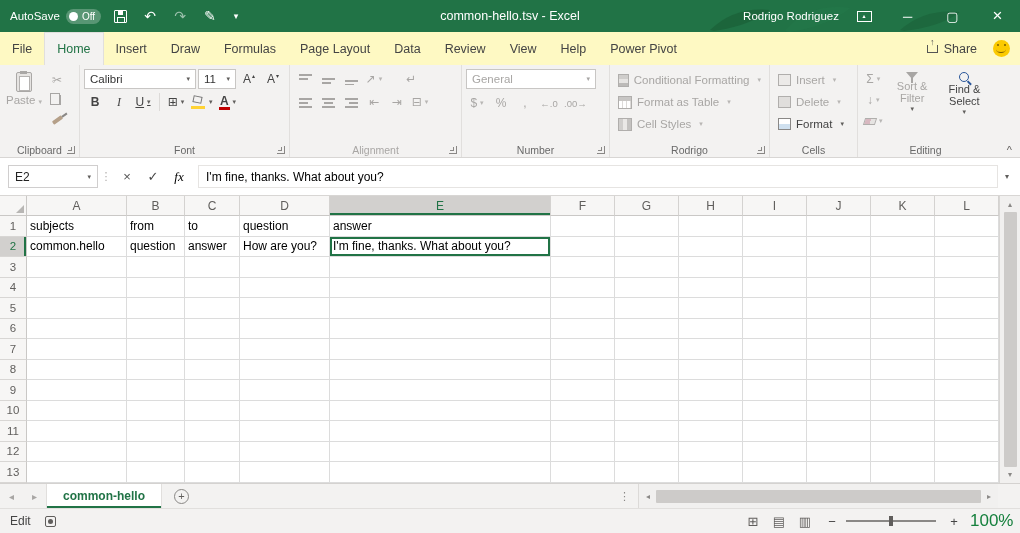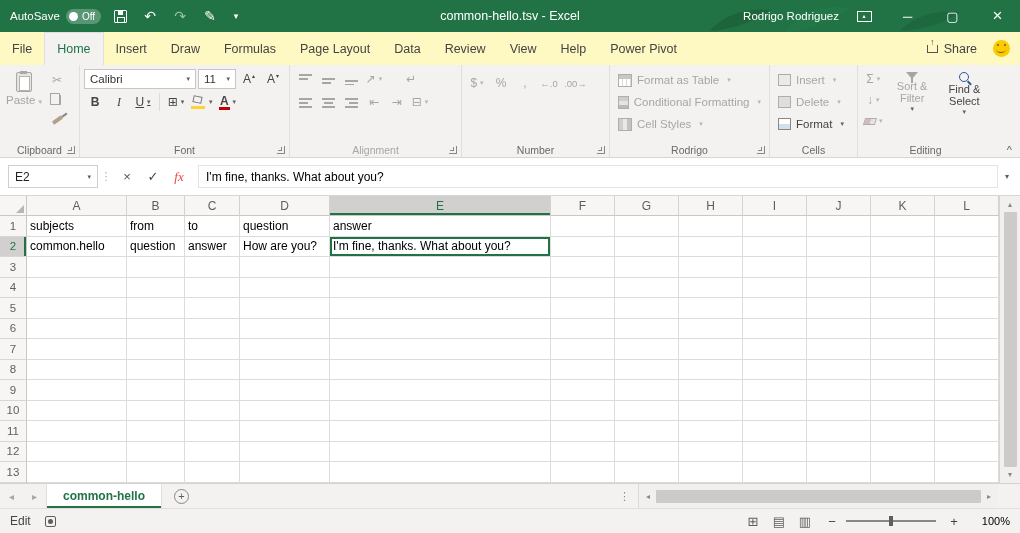--- a/index.html
+++ b/index.html
@@ -116,21 +116,21 @@
   .mag.find{color:#2b579a;width:10px;height:10px;}
   .collapse{position:absolute;right:8px;bottom:1px;color:#605e5c;font-size:11px;}
 
   
   .formulabar{flex:0 0 38px;background:#fff;display:flex;align-items:center;padding:7px 4px 7px 8px;border-bottom:1px solid #d8d6d4;}
   .namebox{width:90px;height:23px;border:1px solid #d0cece;display:flex;align-items:center;padding:0 6px;background:#fff;font-size:12px;color:#222;}
   .namebox .arr{margin-left:auto;font-size:7px;color:#605e5c;}
   .fb-divider{width:16px;text-align:center;color:#b0aeac;font-size:11px;}
   .fb-btn{width:26px;text-align:center;color:#555;font-size:13px;}
   .fb-btn.check{color:#444;}
-  .fb-btn.fx{font-style:italic;font-family:"Liberation Serif",serif;color:#ef4444;}
+  .fb-btn.fx{font-style:italic;font-family:"Liberation Serif",serif;color:#000000;}
   .fb-input{flex:1;height:23px;display:flex;align-items:center;padding:0 7px;font-size:12px;color:#000;border:1px solid #e6e4e2;background:#fff;margin-left:6px;white-space:nowrap;overflow:hidden;}
   .fb-expand{width:18px;text-align:center;color:#605e5c;font-size:8px;}
 
   
   .gridwrap{flex:1;position:relative;background:#fff;overflow:hidden;}
   .hdr-row{display:flex;height:20px;}
   .corner{width:27px;background:#f7f6f5;border-right:1px solid #cac8c6;border-bottom:1px solid #cac8c6;position:relative;}
   .corner-tri{position:absolute;right:2px;bottom:2px;width:0;height:0;border-bottom:8px solid #b8b6b4;border-left:8px solid transparent;}
   .col-hdr{background:#f7f6f5;border-right:1px solid #d4d2d0;border-bottom:1px solid #cac8c6;display:flex;align-items:center;justify-content:center;font-size:12px;color:#605e5c;height:20px;}
   .col-hdr.sel{background:#d2d0ce;color:#217346;box-shadow:inset 0 -2px 0 #217346;}
@@ -159,21 +159,21 @@
   .statusbar{flex:0 0 25px;background:#f3f2f1;border-top:1px solid #e1dfdd;display:flex;align-items:center;padding:0 10px;color:#444;}
   .sb-mode{font-size:12px;margin-right:14px;}
   .macro-ic{width:11px;height:11px;border:1px solid #605e5c;border-radius:2px;position:relative;display:inline-block;}
   .macro-ic::after{content:"";position:absolute;top:2px;left:2px;width:5px;height:5px;border-radius:50%;background:#605e5c;}
   .sb-right{margin-left:auto;display:flex;align-items:center;}
   .view-btn{width:26px;text-align:center;color:#605e5c;font-size:13px;}
   .zoom-btn{width:20px;text-align:center;color:#444;font-size:13px;margin-left:4px;}
   .zoom-slider{width:90px;height:18px;position:relative;margin:0 4px;}
   .zs-track{position:absolute;left:0;right:0;top:8px;height:2px;background:#8a8886;}
   .zs-thumb{position:absolute;left:50%;top:4px;width:4px;height:10px;background:#605e5c;transform:translateX(-50%);}
-  .zoom-pct{width:40px;text-align:right;font-size:11px;color:#000000;margin-left:6px;}
+  .zoom-pct{width:40px;text-align:right;font-size:17px;color:#15803d;margin-left:6px;}
 </style>
 </head>
 <body>
 
 <div class="app">
 
   <div class="titlebar">
     <svg class="leafdeco" width="300" height="32" viewBox="0 0 300 32">
       <path d="M20 30 Q45 6 80 10 Q60 26 24 31 Z" fill="#1b6038" opacity="0.75"></path>
       <path d="M95 31 Q120 2 160 8 Q138 26 100 32 Z" fill="#2a835270" opacity="0.5"></path>
@@ -313,39 +313,43 @@
           </span>
         <span class="sbtn">⇤</span>
         <span class="sbtn">⇥</span>
         <span class="sbtn dd">⊟</span>
       </div>
       <div class="grp-label">Alignment</div>
       <span class="launcher"></span>
     </div>
 
     <div class="rgroup" style="width:148px;">
+      <div class="combo disabled" style="width:130px;">
+        <span>General</span>
+          <span class="arr">▾</span>
+      </div>
       <div class="num-r2 disabled">
         <span class="sbtn dd">$</span>
         <span class="sbtn">%</span>
         <span class="sbtn">,</span>
         <span class="sbtn tinytxt">←.0</span>
         <span class="sbtn tinytxt">.00→</span>
       </div>
       <div class="grp-label">Number</div>
       <span class="launcher"></span>
     </div>
 
     <div class="rgroup" style="width:160px;">
       <div class="stack-btn disabled dd">
+        <span class="cf-ic"></span>
+        <span>Conditional Formatting</span>
+      </div>
+      <div class="stack-btn disabled dd">
         <span class="fat-ic"></span>
         <span>Format as Table</span>
-      </div>
-      <div class="stack-btn disabled dd">
-        <span class="cf-ic"></span>
-        <span>Conditional Formatting</span>
       </div>
       <div class="stack-btn disabled dd">
         <span class="cs-ic"></span>
         <span>Cell Styles</span>
       </div>
       <div class="grp-label">Rodrigo</div>
       <span class="launcher"></span>
     </div>
 
     <div class="rgroup" style="width:88px;">

